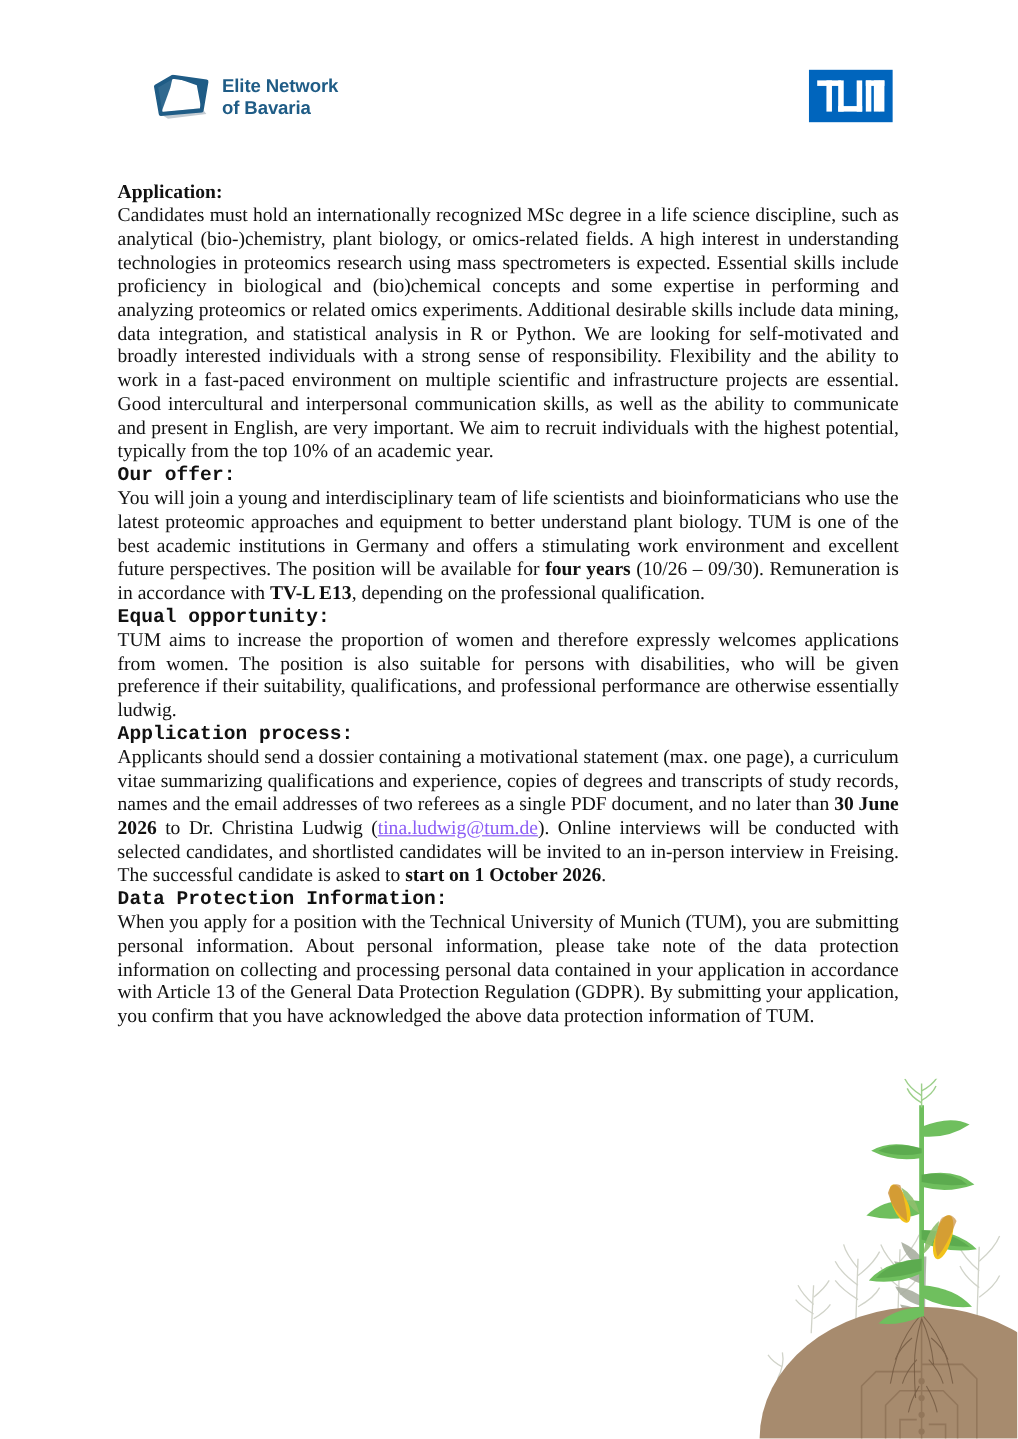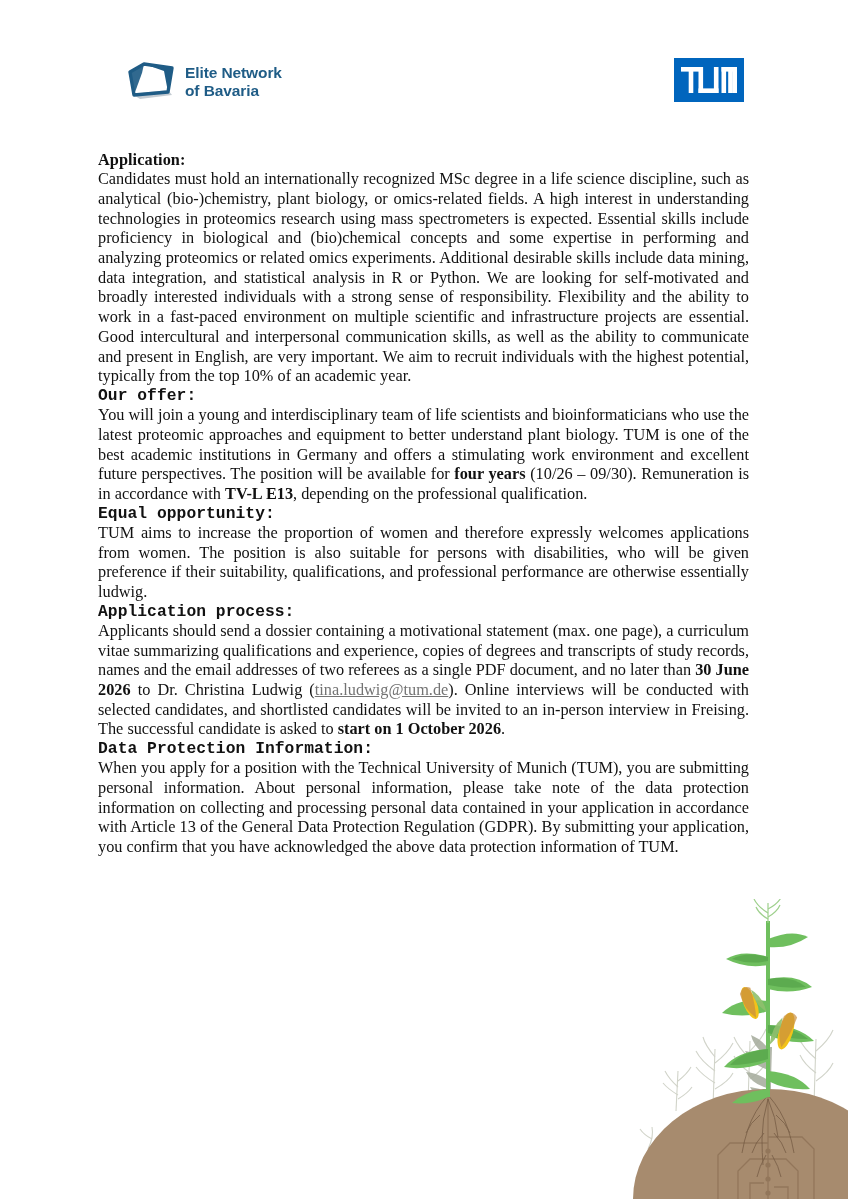--- a/index.html
+++ b/index.html
@@ -77,21 +77,21 @@
     text-align: justify;
     text-justify: inter-word;
     margin: 0;
     hyphens: none;
   }
   .sec-gap-heading { margin-top: 26px; font-family: Liberation Mono, monospace; }
   .sec-gap-par { margin-top: 19px; font-family: Liberation Serif, serif; }
   .sec-gap-par-tight { margin-top: 16px; }
   b, strong { font-weight: bold; }
   a.email-link {
-    color: #737373;
+    color: #8b5cf6;
     text-decoration: underline;
   }
 
   
   .illustration {
     position: absolute;
     right: 0;
     bottom: 0;
     width: 230px;
     height: 300px;

